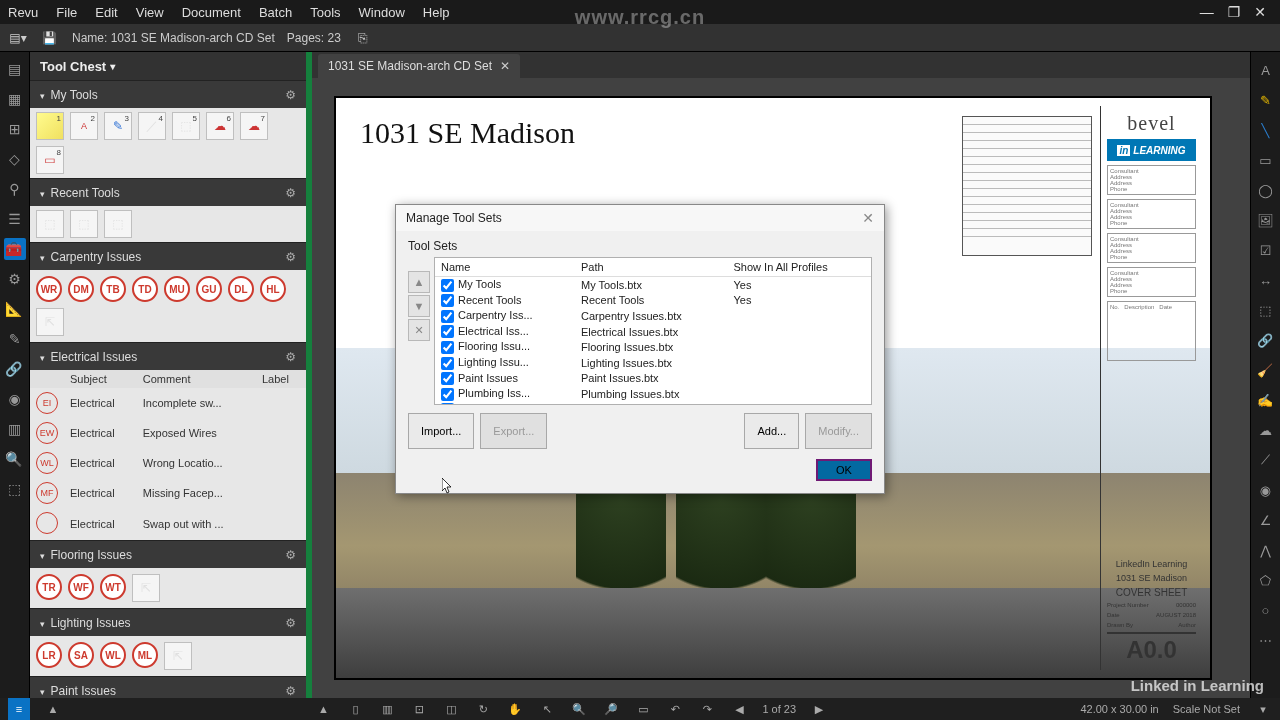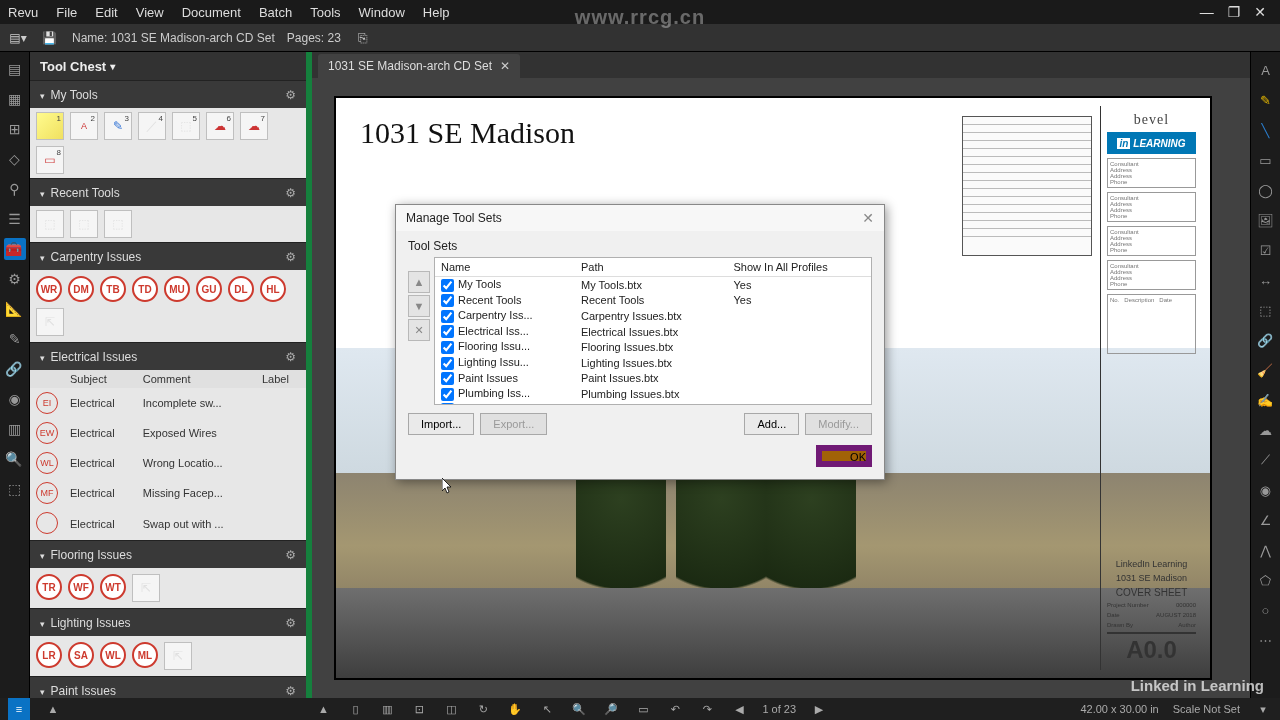--- a/index.html
+++ b/index.html
@@ -52,21 +52,21 @@
 .page-main { flex: 1; padding: 18px 24px; position: relative; }
 .page-title { font-size: 30px; font-weight: 400; color: #111; font-family: Georgia, serif; }
 .building-img { position: absolute; left: 0; right: 0; bottom: 0; height: 330px; background: linear-gradient(#dfe8f0 0%, #ced9e0 38%, #8d8470 38%, #a49771 60%, #6c6152 100%); }
 .building-img::after { content:""; position:absolute; bottom:0; left:0; right:0; height:90px; background: linear-gradient(#6f6f6f,#3e3e3e); }
 .tree { position:absolute; bottom:60px; width:90px; height:170px; background: radial-gradient(circle at 50% 30%, #2d4020 0%, #1b2a12 70%, transparent 72%); }
 
 .sheetlist { position: absolute; top: 18px; right: 118px; width: 130px; height: 140px; border: 1px solid #555; background: #fafafa; font-size: 6px; }
 .sheetlist .sl-row { height: 8px; border-bottom: 1px solid #bbb; }
 
 .titleblock { position: absolute; top: 8px; right: 8px; bottom: 8px; width: 102px; border-left: 1px solid #333; padding: 6px; display: flex; flex-direction: column; gap: 4px; font-size: 8px; color: #333; }
-.tb-logo { font-family: Georgia, serif; font-size: 14px; color: #444; text-align: center; letter-spacing: 1px; }
+.tb-logo { font-family: Georgia, serif; font-size: 20px; color: #444; text-align: center; letter-spacing: 1px; }
 .tb-linkedin { background: #0077b5; color: #fff; height: 22px; display: flex; align-items: center; justify-content: center; font-size: 10px; font-weight: 600; font-style: italic; }
 .tb-block { border: 1px solid #999; min-height: 28px; font-size: 6px; padding: 2px; color: #777; }
 .tb-spacer { flex: 1; }
 .tb-footer { text-align: center; font-size: 9px; }
 .tb-sheet { font-size: 24px; font-weight: 600; text-align: center; border-top: 2px solid #333; padding-top: 2px; }
 
 
 .vstrip-right { width: 30px; background: #1c1c1c; display: flex; flex-direction: column; align-items: center; padding-top: 8px; gap: 10px; border-left: 1px solid #000; }
 .vstrip-right .vicon { width: 20px; height: 20px; color: #999; display: flex; align-items: center; justify-content: center; font-size: 13px; cursor: pointer; }
 
@@ -85,24 +85,24 @@
 .dlg-inner { display: flex; gap: 4px; }
 .dlg-arrows { display: flex; flex-direction: column; gap: 2px; margin-top: 14px; }
 .dlg-arrows button { width: 22px; height: 22px; background: #e4e4e4; border: 1px solid #b8b8b8; color: #888; font-size: 11px; cursor: pointer; }
 .dlg-list { flex: 1; border: 1px solid #b0b0b0; background: #fff; height: 148px; overflow: auto; }
 .dlg-list table { width: 100%; font-size: 11px; border-collapse: collapse; }
 .dlg-list th { text-align: left; padding: 3px 6px; font-weight: 400; border-bottom: 1px solid #ddd; }
 .dlg-list td { padding: 1px 6px; white-space: nowrap; }
 .dlg-list input[type=checkbox] { margin-right: 4px; vertical-align: middle; }
 .dlg-buttons { display: flex; gap: 6px; margin-top: 8px; }
 .dlg-buttons .spacer { flex: 1; }
-.dlg-btn { height: 22px; padding: 0 12px; font-size: 11px; border: 1px solid #a8a8a8; background: #eaeaea; cursor: pointer; }
+.dlg-btn { height: 36px; padding: 0 12px; font-size: 11px; border: 1px solid #a8a8a8; background: #eaeaea; cursor: pointer; }
 .dlg-btn.disabled { color: #999; background: #e0e0e0; cursor: default; }
 .dlg-ok-row { display: flex; justify-content: flex-end; margin-top: 10px; }
-.dlg-ok { width: 56px; height: 22px; border: 6px solid #701a75; background: #a16207; font-size: 11px; cursor: pointer; text-align: right; }
+.dlg-ok { width: 56px; height: 22px; border: 2px solid #701a75; background: #0369a1; font-size: 11px; cursor: pointer; }
 
 
 .watermark-top { position: absolute; top: 6px; left: 50%; transform: translateX(-50%); color: rgba(255,255,255,0.35); font-size: 20px; font-weight: 600; letter-spacing: 1px; pointer-events: none; }
 .watermark-br { position: absolute; bottom: 26px; right: 16px; color: rgba(255,255,255,0.7); font-size: 15px; font-weight: 600; pointer-events: none; }
 .cursor-fake { position: absolute; left: 442px; top: 478px; width: 12px; height: 16px; pointer-events: none; }
 </style>
 </head>
 <body>
 
 <div class="menubar">

